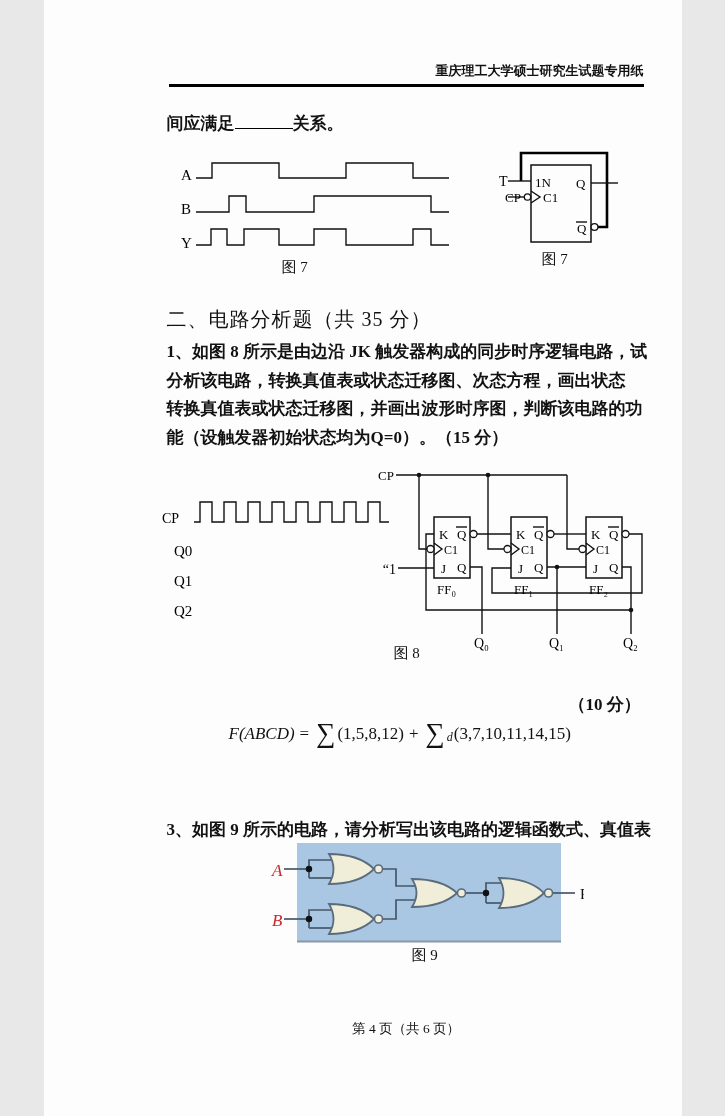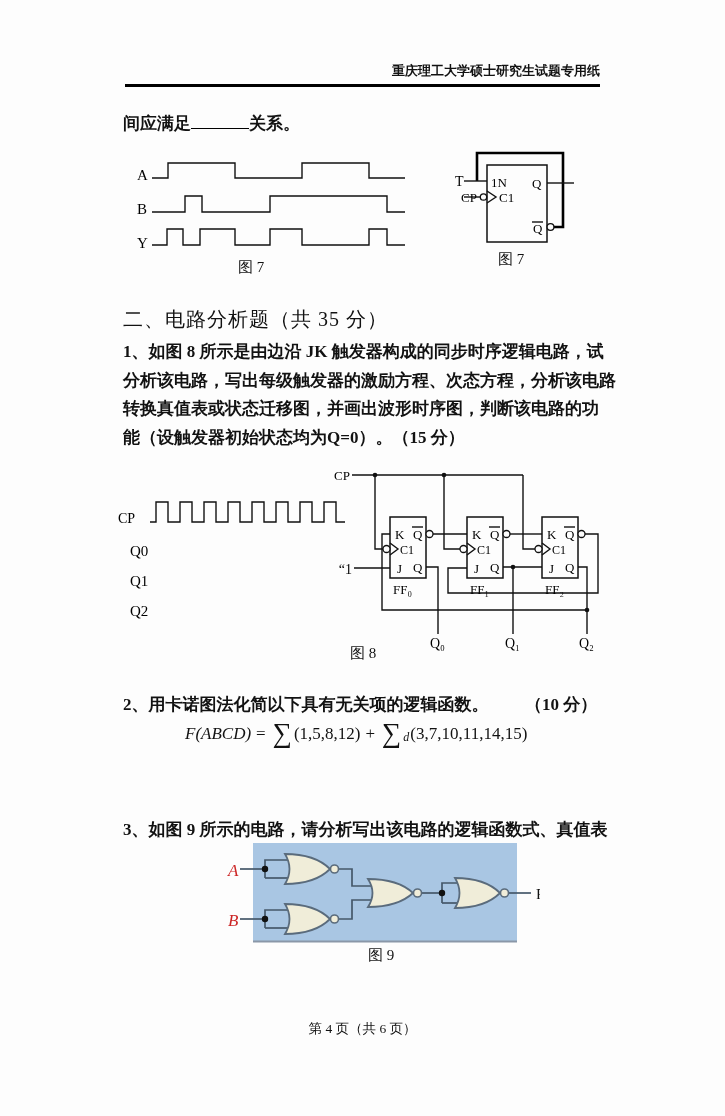--- a/index.html
+++ b/index.html
@@ -1,17 +1,17 @@
 <!DOCTYPE html>
 <html><head>
 <meta charset="utf-8">
 <style>
   html,body { margin:0; padding:0; background:#e8e8e8; }
   .page {
-    position:relative; width:725px; height:1116px; margin:0 auto;
+    position:relative; width:638px; height:1116px; margin:0 auto;
     background:#fdfdfd; color:#121212; overflow:hidden;
     font-family:"Liberation Serif","DejaVu Serif",serif;
   }
   .abs { position:absolute; }
   .hdr { font-size:13px; font-weight:bold; text-align:right; white-space:nowrap; }
   .rule { background:#000; }
   .body-line { font-size:17px; white-space:nowrap;font-weight:bold; }
   .para .body-line { line-height:28.5px; }
   .section-h { font-size:20px; white-space:nowrap; letter-spacing:1px; }
   .caption { font-size:15px; white-space:nowrap; }
@@ -73,21 +73,21 @@
     <text x="532" y="188" font-size="13">Q</text>
     <text x="533" y="233" font-size="13">Q</text>
     <line class="wire" x1="532" y1="222" x2="543" y2="222"></line>
   </svg>
   <div class="abs caption" style="left:498px; top:250px;">图 7</div>
 
   <div class="abs section-h" style="left:123px; top:306px;">二、电路分析题（共 35 分）</div>
 
   <div class="abs para" style="left:123px; top:338px;">
     <div class="body-line">1、如图 8 所示是由边沿 JK 触发器构成的同步时序逻辑电路，试</div>
-    <div class="body-line">分析该电路，写出每级触发器的激励方程、次态方程，分析该电路</div>
+    <div class="body-line">分析该电路，转换真值表或状态迁移图、次态方程，画出状态</div>
     <div class="body-line">转换真值表或状态迁移图，并画出波形时序图，判断该电路的功</div>
     <div class="body-line">能（设触发器初始状态均为Q=0）。（15 分）</div>
   </div>
 
   <svg class="abs" style="left:112px; top:462px;" width="500" height="200" viewBox="112 462 500 200">
 
     <text x="118" y="523" font-size="14">CP</text>
     <polyline class="wire" points="150,522 156,522 156,502 168,502 168,522 180,522 180,502 192,502 192,522 204,522 204,502 216,502 216,522 228,522 228,502 240,502 240,522 252,522 252,502 264,502 264,522 276,522 276,502 288,502 288,522 300,522 300,502 312,502 312,522 324,522 324,502 336,502 336,522 345,522"></polyline>
     <text x="130" y="556" font-size="15">Q0</text>
     <text x="130" y="586" font-size="15">Q1</text>
@@ -159,21 +159,20 @@
 
     <text x="350" y="480" font-size="13" text-anchor="end">CP</text>
     <text x="352" y="574" font-size="14" text-anchor="end">“1</text>
     <text x="430" y="648" font-size="14">Q₀</text>
     <text x="505" y="648" font-size="14">Q₁</text>
     <text x="579" y="648" font-size="14">Q₂</text>
   </svg>
   <div class="abs caption" style="left:350px; top:644px;">图 8</div>
 
   <div class="abs body-line q2row" style="left:123px; top:693px;">
-    <span>2、用卡诺图法化简以下具有无关项的逻辑函数。</span>
     <span class="score">（10 分）</span>
   </div>
   <div class="abs formula" style="left:185px; top:720px;">
     <span class="it">F(ABCD)</span>
     <span style="margin:0 5px;">=</span>
     <span class="sigma">∑</span>
     <span>(1,5,8,12)</span>
     <span style="margin:0 5px;">+</span>
     <span class="sigma">∑</span>
     <span class="sum-sub">d</span>

